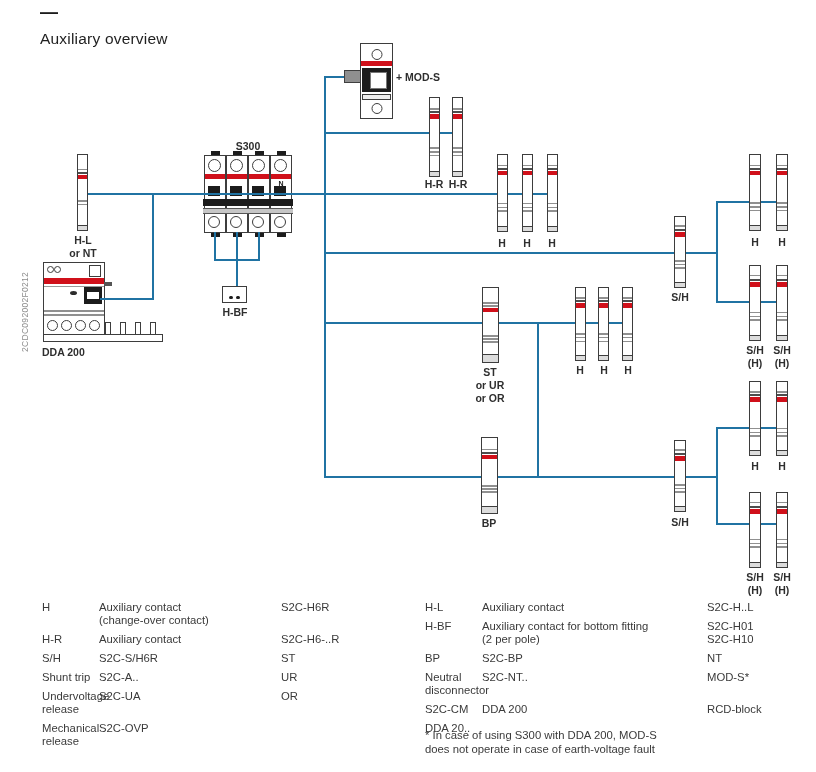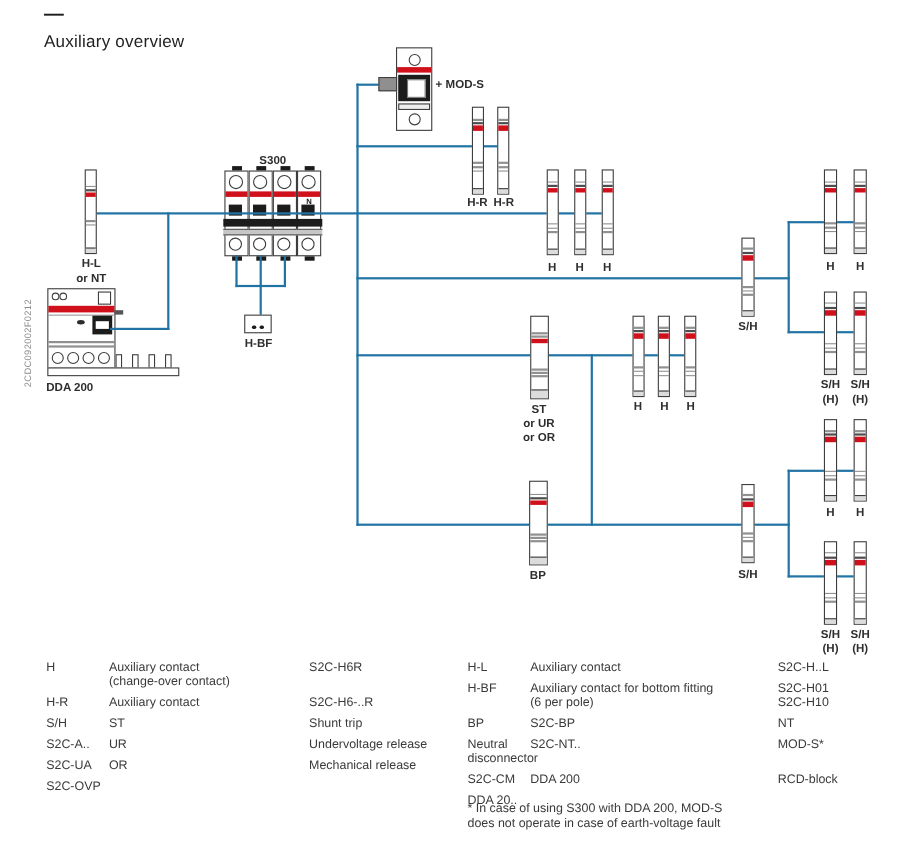--- a/index.html
+++ b/index.html
@@ -423,38 +423,39 @@
 
   <div class="leg" style="left:42px;top:601px;width:352px;grid-template-columns:57px 182px 1fr">
     <div>H</div>
       <div>Auxiliary contact
 (change-over contact)</div>
       <div>S2C-H6R</div>
     <div>H-R</div>
       <div>Auxiliary contact</div>
       <div>S2C-H6-..R</div>
     <div>S/H</div>
+      <div>S2C-S/H6R</div>
     <div>ST</div>
       <div>Shunt trip</div>
       <div>S2C-A..</div>
     <div>UR</div>
       <div>Undervoltage release</div>
       <div>S2C-UA</div>
     <div>OR</div>
       <div>Mechanical release</div>
       <div>S2C-OVP</div>
   </div>
 
   <div class="leg" style="left:425px;top:601px;width:390px;grid-template-columns:57px 225px 1fr">
     <div>H-L</div>
       <div>Auxiliary contact</div>
       <div>S2C-H..L</div>
     <div>H-BF</div>
       <div>Auxiliary contact for bottom fitting
-(6 per pole)</div>
+(2 per pole)</div>
       <div>S2C-H01
 S2C-H10</div>
     <div>BP</div>
       <div>S2C-BP</div>
     <div>NT</div>
       <div>Neutral disconnector</div>
       <div>S2C-NT..</div>
     <div>MOD-S*</div>
       <div>S2C-CM</div>
     <div>DDA 200</div>

